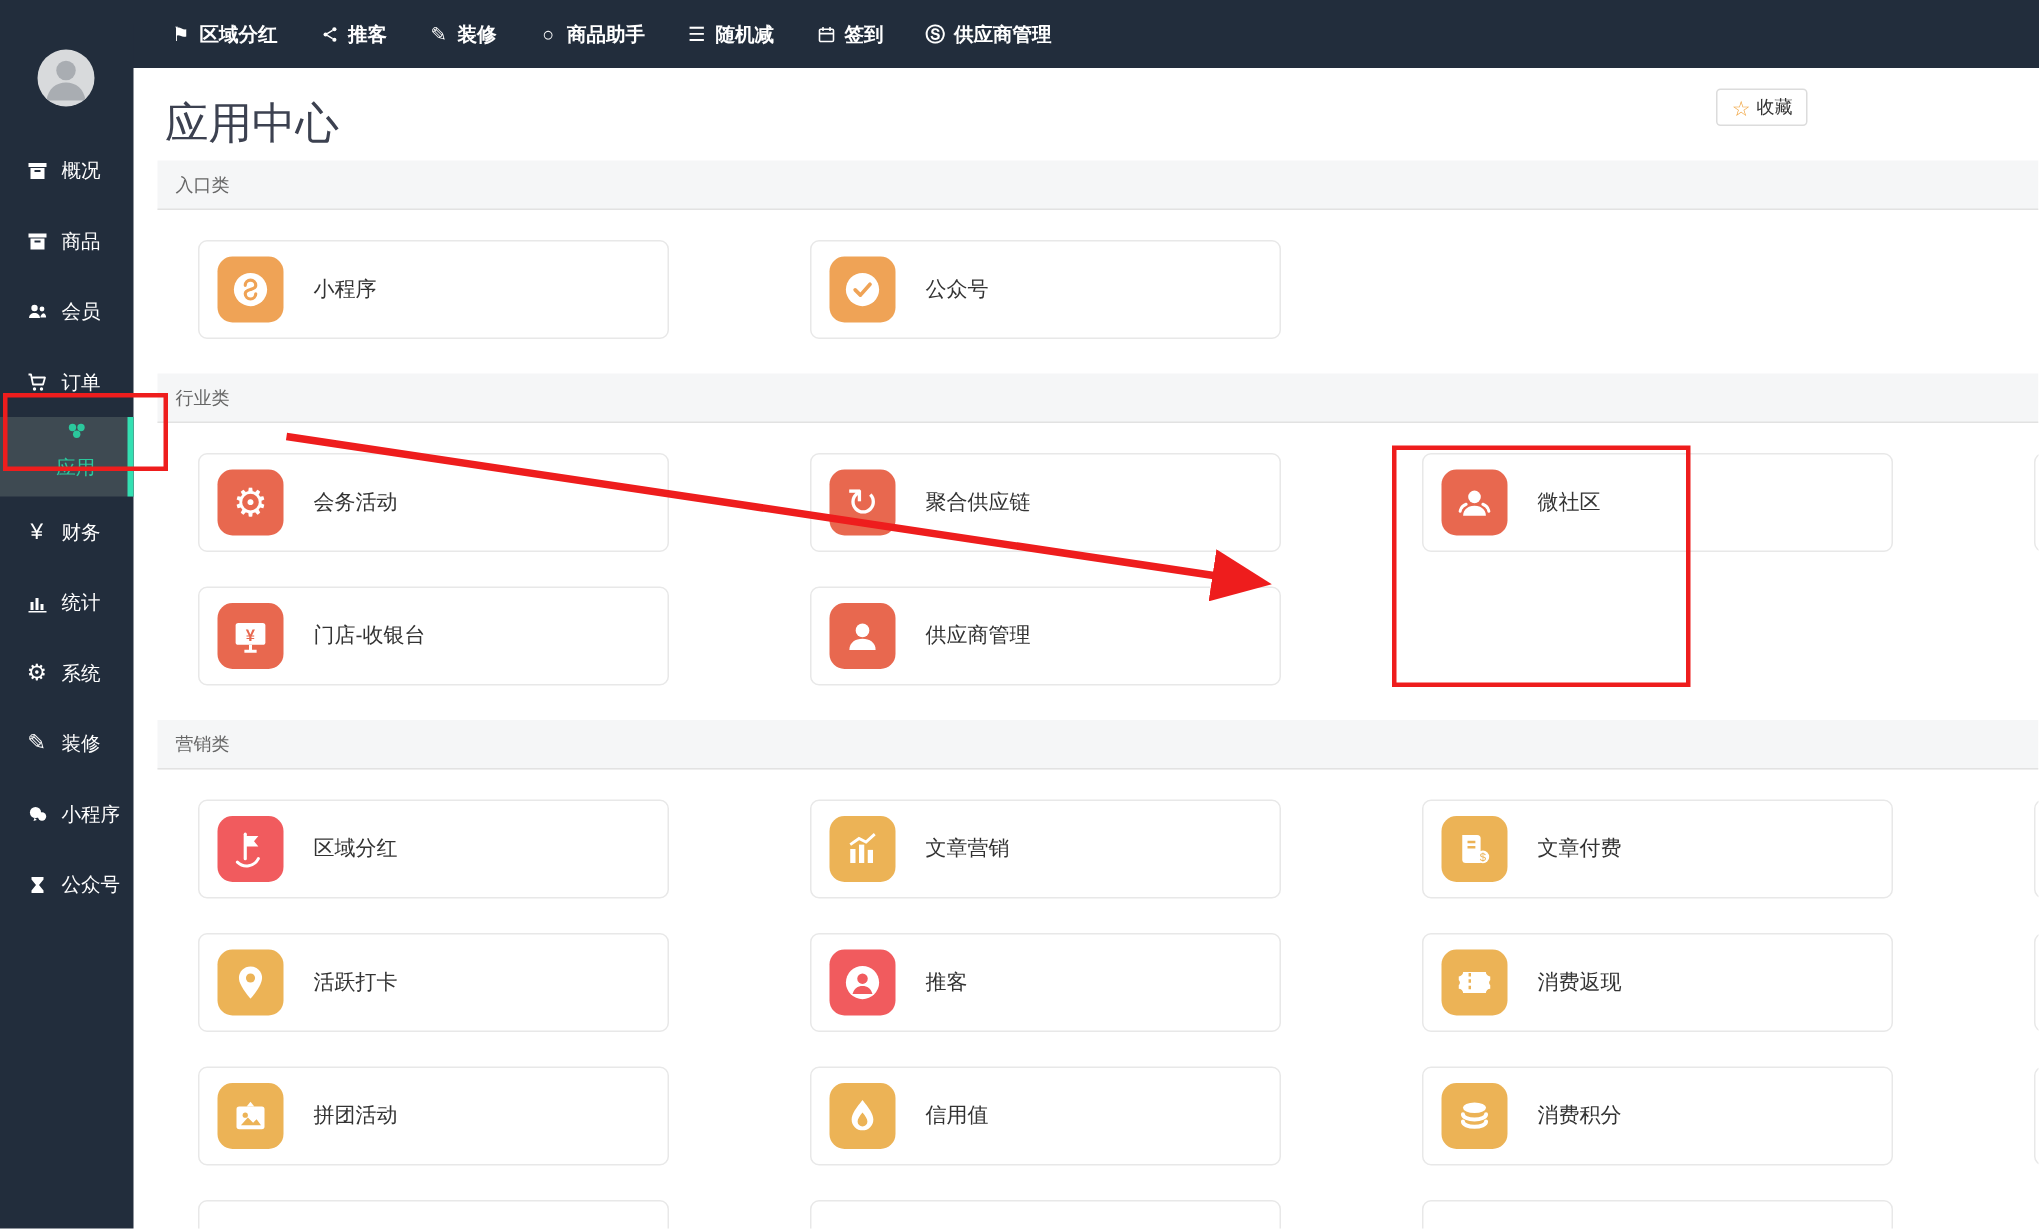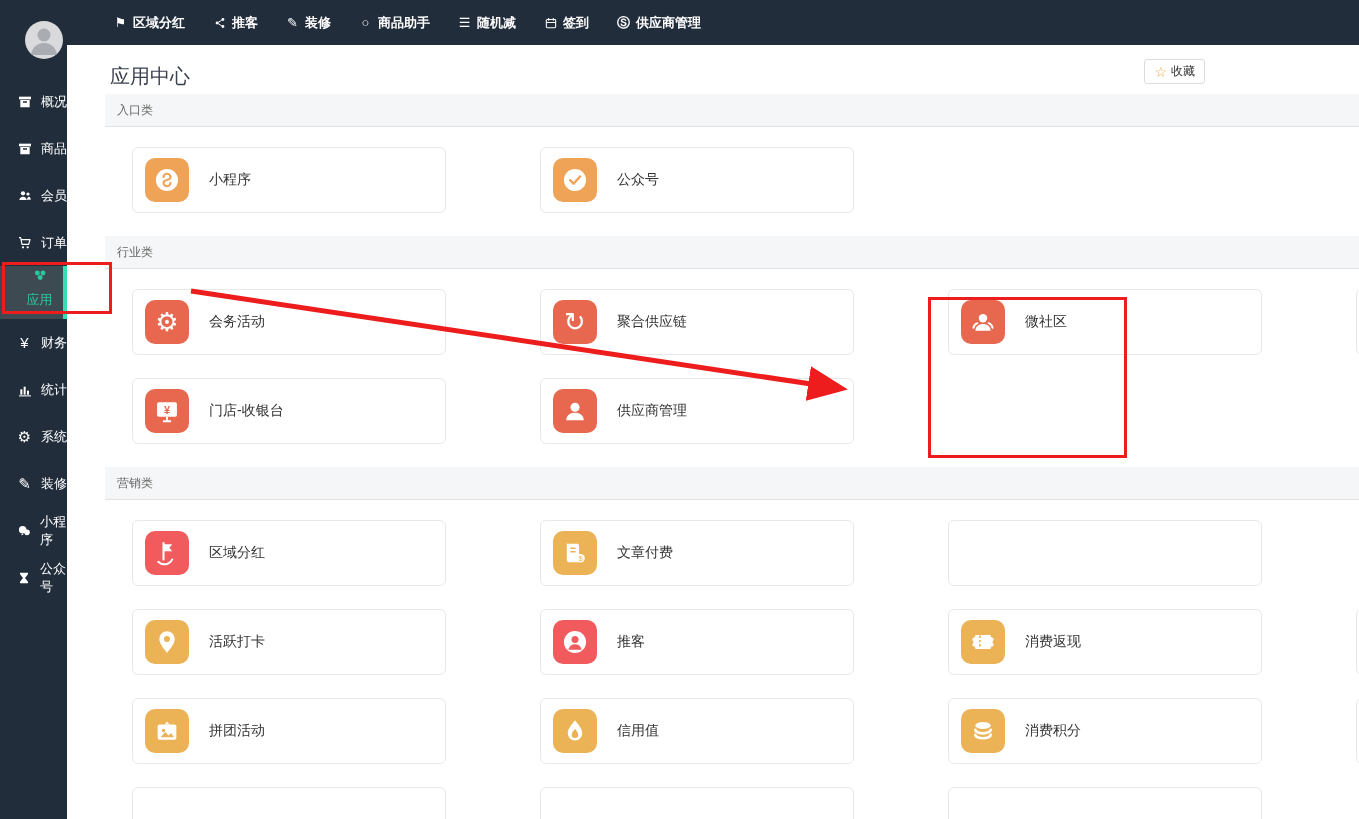--- a/index.html
+++ b/index.html
@@ -9,37 +9,37 @@
   
   .topnav { position:fixed; top:0; left:0; right:0; height:45px; background:#222d3c;
     display:flex; align-items:center; padding-left:113px; gap:27px; z-index:2; }
   .nav-item { display:flex; align-items:center; gap:5px; color:#fff; font-size:13px;
     font-weight:bold; cursor:pointer; white-space:nowrap; }
   .nav-ic { width:15px; height:15px; display:flex; align-items:center; justify-content:center;
     color:#fff; font-size:13px; line-height:1; }
   .nav-ic svg { width:14px; height:14px; }
 
   
-  .sidebar { position:fixed; top:4px; left:0; bottom:0; width:67px; background:#222d3c;
+  .sidebar { position:fixed; top:16px; left:0; bottom:0; width:89px; background:#222d3c;
     z-index:3; padding-top:74px; }
   .avatar { position:absolute; top:17px; left:25px; width:38px; height:38px;
     border-radius:50%; background:#d8dadc; overflow:hidden; cursor:pointer; }
   .avatar svg { width:38px; height:38px; }
   .side-item { height:47px; display:flex; align-items:center; gap:8px; padding-left:16px;
     color:#fff; font-size:13px; cursor:pointer; }
   .side-item .s-ic { width:17px; height:17px; display:flex; align-items:center;
     justify-content:center; font-size:15px; line-height:1; }
   .side-item .s-ic svg { width:16px; height:16px; }
   .side-item.active { background:#3e4a52; color:#2bc79c; height:53px;
     border-right:4px solid #33e0b2;flex-direction:column; }
 
   
   .main { margin-left:89px; margin-top:45px; background:#fff; }
   .page-head { position:relative; padding:18px 0 4px 21px; }
-  .page-title { font-size:20px; font-weight:normal; color:#3c4150; }
+  .page-title { font-size:29px; font-weight:normal; color:#3c4150; }
   .fav-btn { position:absolute; top:14px; right:154px; background:#fff;
     border:1px solid #dcdcdc; border-radius:3px; padding:3px 9px; font-size:12px;
     color:#333; display:flex; align-items:center; gap:4px; cursor:pointer; }
   .fav-star { color:#f0a23c; font-size:14px; line-height:1; }
 
   .section-bar { margin-left:16px; height:33px; line-height:33px; background:#f5f6f7;
     border-bottom:1px solid #e2e2e2; padding-left:12px; font-size:12px; color:#666; }
   .cards { padding:20px 0 0 43px; }
   .card-row { display:flex; gap:94px; margin-bottom:23px; }
   .card { width:314px; height:66px; flex:0 0 auto; border:1px solid #e8e8e8;
@@ -287,20 +287,31 @@
           <div class="card-row">
             <div class="card">
               <div class="card-icon" style="background: rgb(241, 91, 94);">
                 <svg viewBox="0 0 24 24">
                   <path d="M9 3.5v14" stroke="#fff" stroke-width="1.8" stroke-linecap="round"></path>
                   <path d="M9 4.5h7.5L14 7.5l2.5 3H9z" fill="#fff"></path>
                   <path d="M4.5 19.5a7.5 7.5 0 0 0 12-2" stroke="#fff" stroke-width="1.7" fill="none" stroke-linecap="round"></path>
                 </svg>
               </div>
               <span class="card-label">区域分红</span>
+            </div>
+            <div class="card">
+              <div class="card-icon" style="background: rgb(236, 179, 86);">
+                <svg viewBox="0 0 24 24">
+                  <rect x="5" y="12" width="3" height="8" fill="#fff"></rect>
+                  <rect x="10" y="9.5" width="3" height="10.5" fill="#fff"></rect>
+                  <rect x="15" y="12.5" width="3" height="7.5" fill="#fff"></rect>
+                  <path d="M5 9.5l5-3.5 4 2 5-4.5" stroke="#fff" stroke-width="1.6" fill="none"></path>
+                </svg>
+              </div>
+              <span class="card-label">文章营销</span>
             </div>
             <div class="card">
               <div class="card-icon" style="background: rgb(236, 179, 86);">
                 <svg viewBox="0 0 24 24">
                   <path d="M5 4h8.5a2 2 0 0 1 2 2v14H7a2 2 0 0 1-2-2z" fill="#fff"></path>
                   <path d="M8 8h4.5M8 11h4.5" stroke="#ecb356" stroke-width="1.3"></path>
                   <circle cx="16.8" cy="16.5" r="3.6" fill="#fff"></circle>
                   <text x="16.8" y="19" font-size="6.5" text-anchor="middle" fill="#ecb356">$</text>
                 </svg>
               </div>

